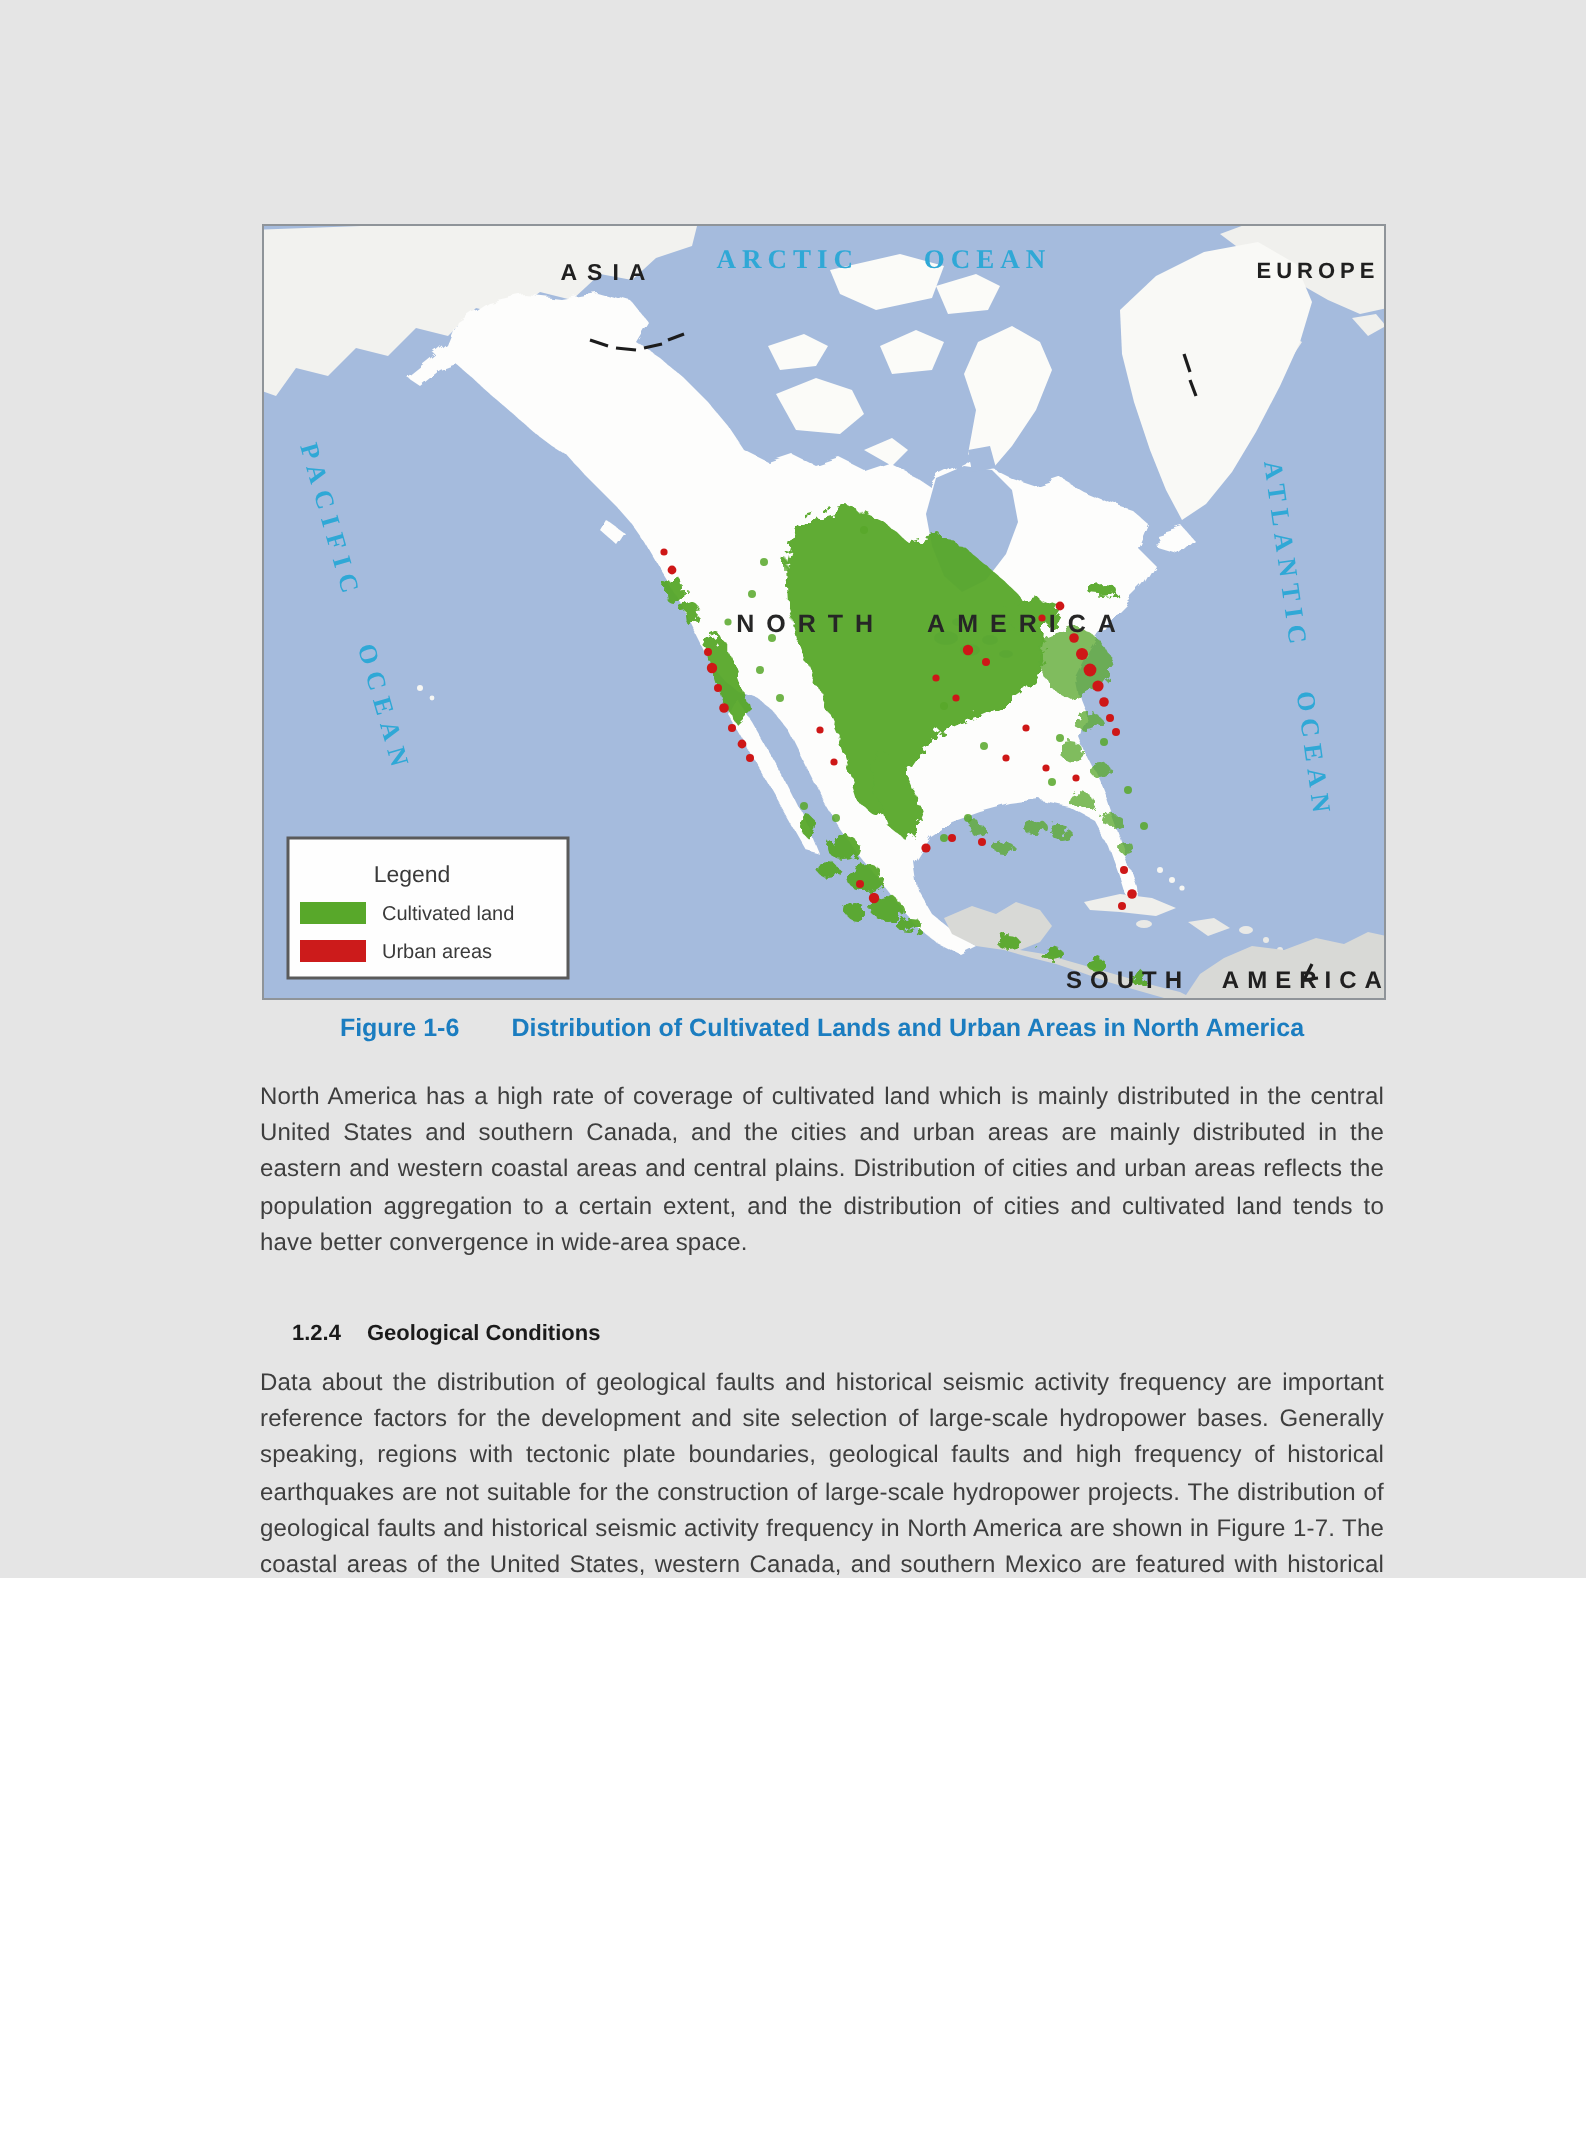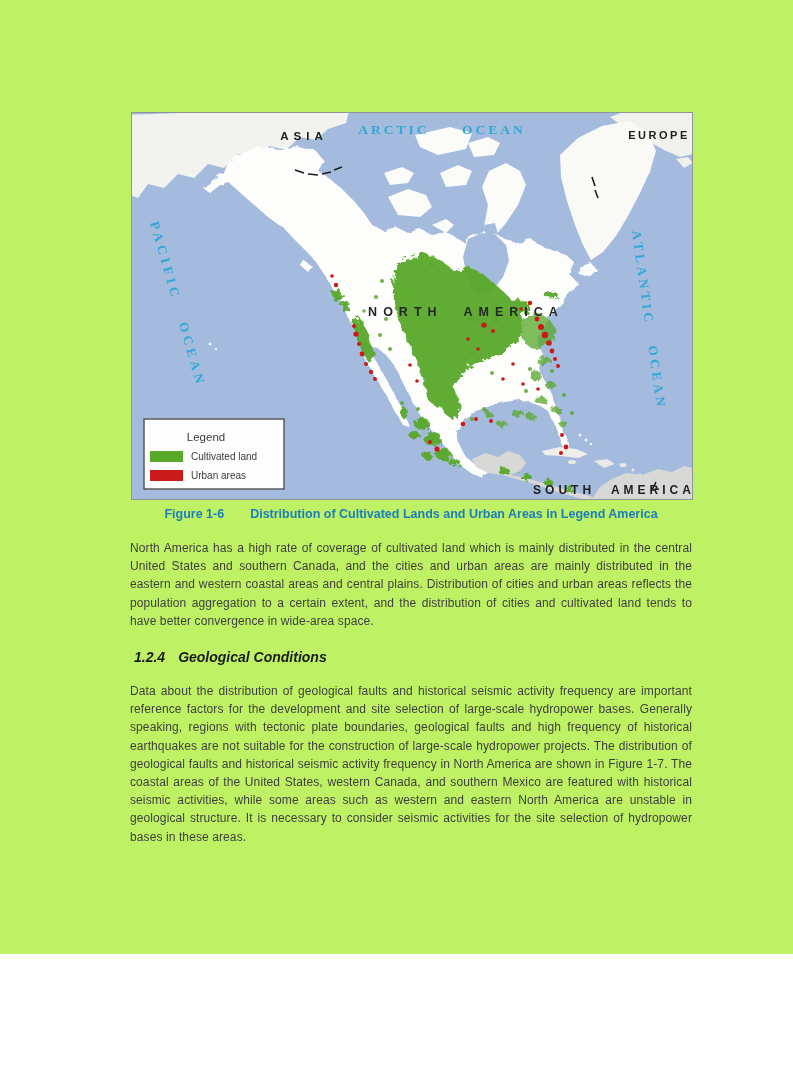--- a/index.html
+++ b/index.html
@@ -1,29 +1,29 @@
 <!DOCTYPE html>
 <html><head>
 <meta charset="utf-8">
 <style>
   html,body{margin:0;padding:0;}
   body{background:#ffffff;font-family:"Liberation Sans","DejaVu Sans",sans-serif;}
-  .page{position:relative;width:793px;height:954px;background:#bef264;overflow:hidden;}
+  .page{position:relative;width:793px;height:789px;background:#e5e5e5;overflow:hidden;}
   .map-wrap{position:absolute;left:131px;top:112px;width:560px;height:386px;
             border:1px solid #8f9499;box-sizing:content-box;overflow:hidden;background:#a5bbdd;}
   .map-wrap svg{display:block;}
   .figure-caption{position:absolute;left:131px;top:507px;width:560px;text-align:center;
             font-size:12.5px;font-weight:bold;color:#1b7dc0;line-height:15px;}
   .figure-caption .cap-label{margin-right:26px;}
   .body-text{position:absolute;left:130px;width:562px;margin:0;text-align:justify;
             font-size:12px;line-height:18.2px;color:#3e3e3e;letter-spacing:0.1px;}
   .para-1{top:539px;}
   .para-2{top:682px;}
-  .section-heading{position:absolute;left:130px;top:645px;margin:4px;
-            font-size:14px;font-weight:bold;color:#1a1a1a;font-style:italic;}
+  .section-heading{position:absolute;left:130px;top:645px;margin:16px;
+            font-size:11px;font-weight:bold;color:#1a1a1a;}
   .section-heading .sec-num{margin-right:13px;}
   .page-number{position:absolute;left:735px;top:1014px;font-size:11.5px;color:#2f2f2f;letter-spacing:0.5px;}
   .ocean-label{font-family:"Liberation Serif","DejaVu Serif",serif;font-weight:bold;fill:#2fa8d6;}
   .land-label{font-family:"Liberation Sans","DejaVu Sans",sans-serif;font-weight:bold;fill:#202020;}
   .legend-text{font-family:"Liberation Sans","DejaVu Sans",sans-serif;fill:#3a3a3a;}
 </style>
 </head>
 <body>
 
 <div class="page">
@@ -232,21 +232,21 @@
         <text x="74" y="328" text-anchor="middle" class="legend-text" style="font-size:11.5px;">Legend</text>
         <rect x="18" y="338" width="33" height="11" fill="#58a82a"></rect>
         <text x="59" y="347" class="legend-text" style="font-size:10px;">Cultivated land</text>
         <rect x="18" y="357" width="33" height="11" fill="#cc1b1b"></rect>
         <text x="59" y="366" class="legend-text" style="font-size:10px;">Urban areas</text>
       </g>
     </svg>
   </div>
 
   <div class="figure-caption">
-    <span class="cap-label">Figure 1-6</span><span>Distribution of Cultivated Lands and Urban Areas in Legend America</span>
+    <span class="cap-label">Figure 1-6</span><span>Distribution of Cultivated Lands and Urban Areas in North America</span>
   </div>
 
   <p class="body-text para-1">North America has a high rate of coverage of cultivated land which is mainly distributed in the central United States and southern Canada, and the cities and urban areas are mainly distributed in the eastern and western coastal areas and central plains. Distribution of cities and urban areas reflects the population aggregation to a certain extent, and the distribution of cities and cultivated land tends to have better convergence in wide-area space.</p>
 
   <h2 class="section-heading">
     <span class="sec-num">1.2.4</span><span>Geological Conditions</span>
   </h2>
 
   <p class="body-text para-2">Data about the distribution of geological faults and historical seismic activity frequency are important reference factors for the development and site selection of large-scale hydropower bases. Generally speaking, regions with tectonic plate boundaries, geological faults and high frequency of historical earthquakes are not suitable for the construction of large-scale hydropower projects. The distribution of geological faults and historical seismic activity frequency in North America are shown in Figure 1-7. The coastal areas of the United States, western Canada, and southern Mexico are featured with historical seismic activities, while some areas such as western and eastern North America are unstable in geological structure. It is necessary to consider seismic activities for the site selection of hydropower bases in these areas.</p>
 

